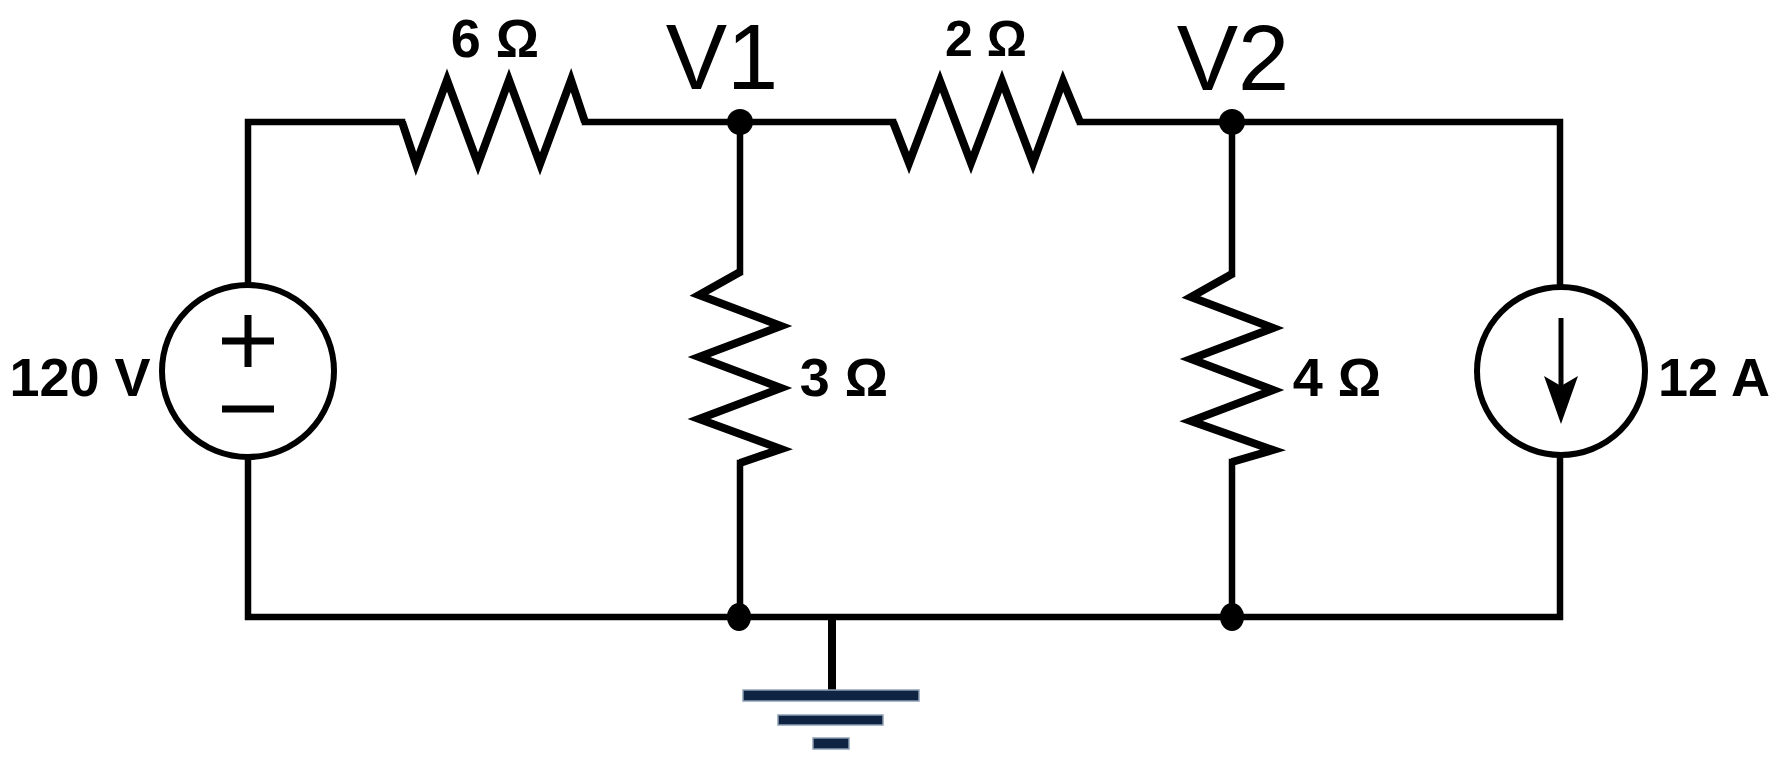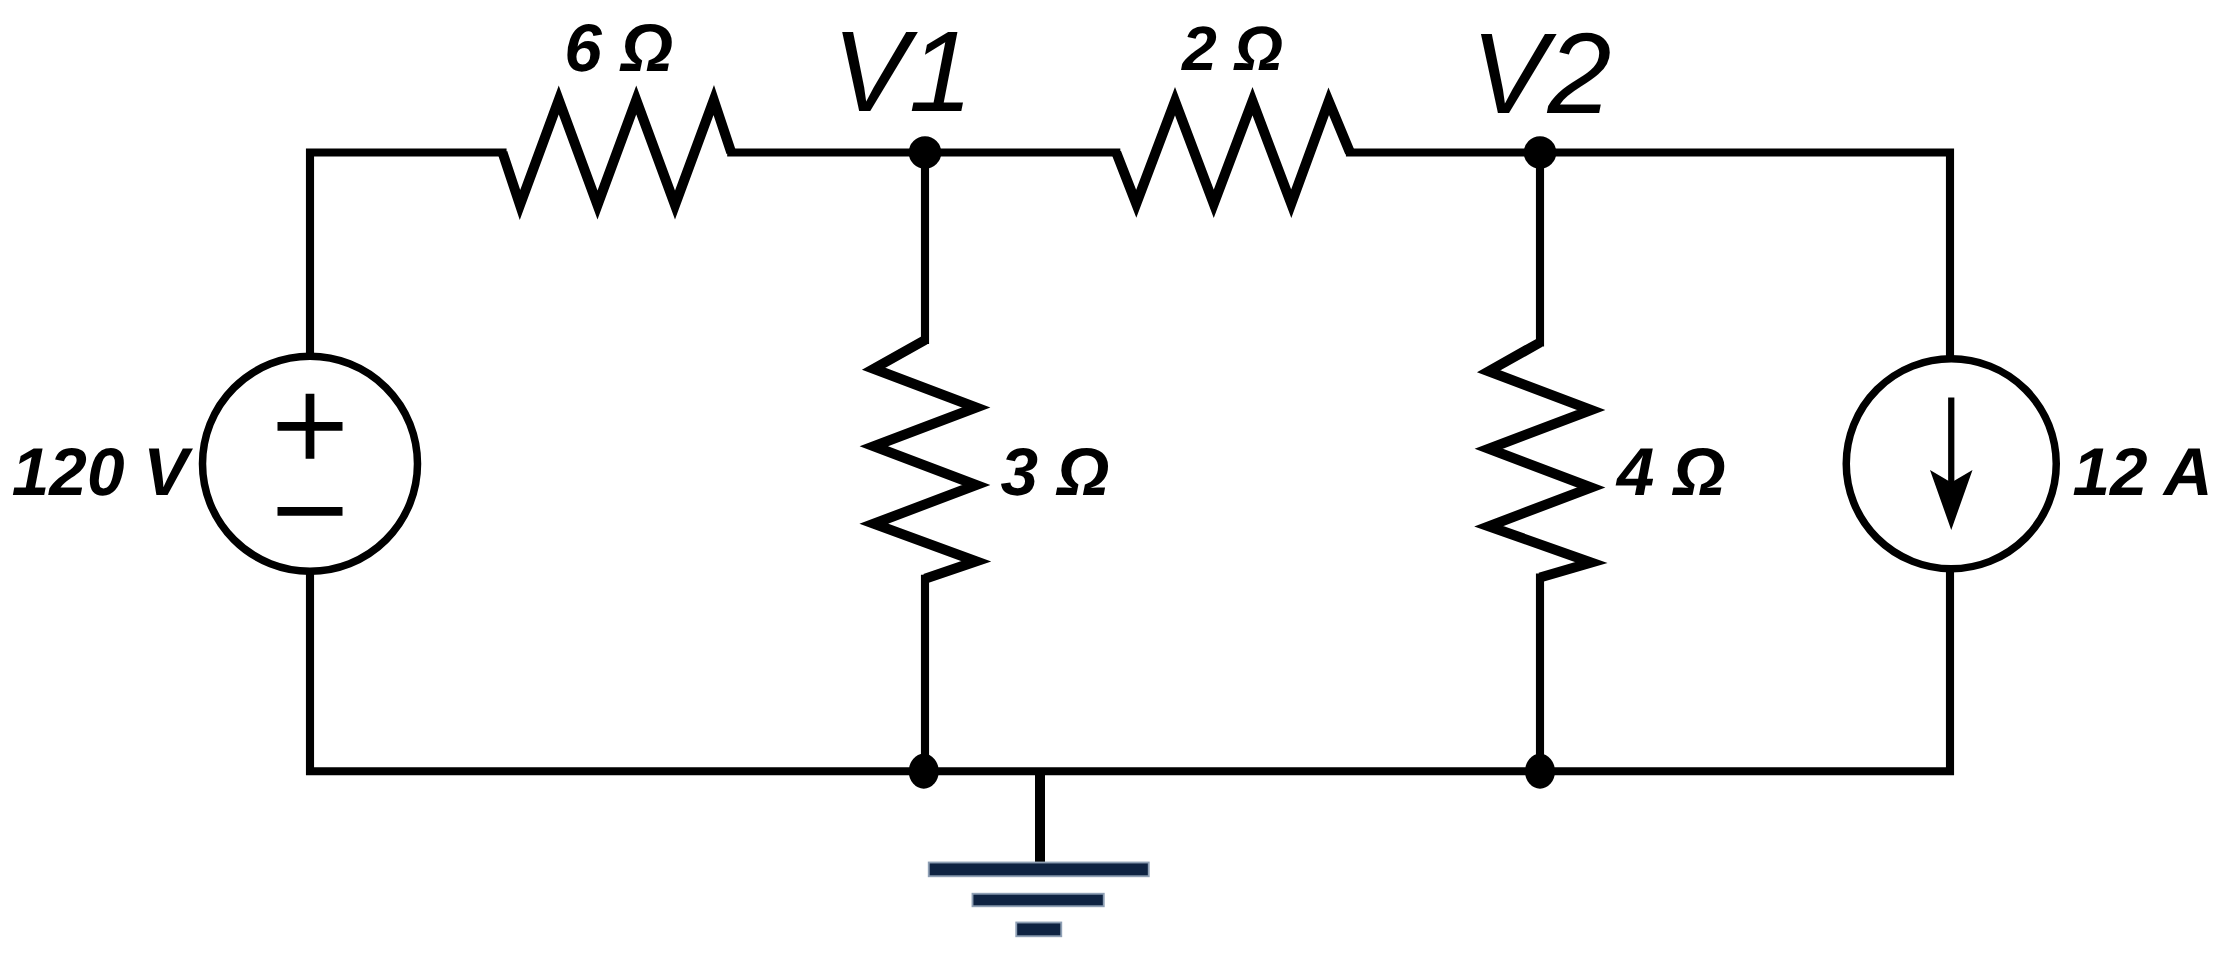--- a/index.html
+++ b/index.html
@@ -3,21 +3,20 @@
 <meta charset="utf-8">
 <style>
   html, body { margin: 0; padding: 0; background: #ffffff; }
   .stage {
     position: relative;
     width: 1772px;
     height: 784px;
     background: #fca5a5;
     overflow: hidden;
     font-family: "Liberation Sans", sans-serif;
-    font-style: italic;
   }
   svg { display: block; }
   text { fill: #000000; }
   .val {
     font-family: "Liberation Sans", sans-serif;
     font-weight: bold;
     font-size: 54px;
   }
   .val-sm { font-size: 50px; }
   .node-lbl {

